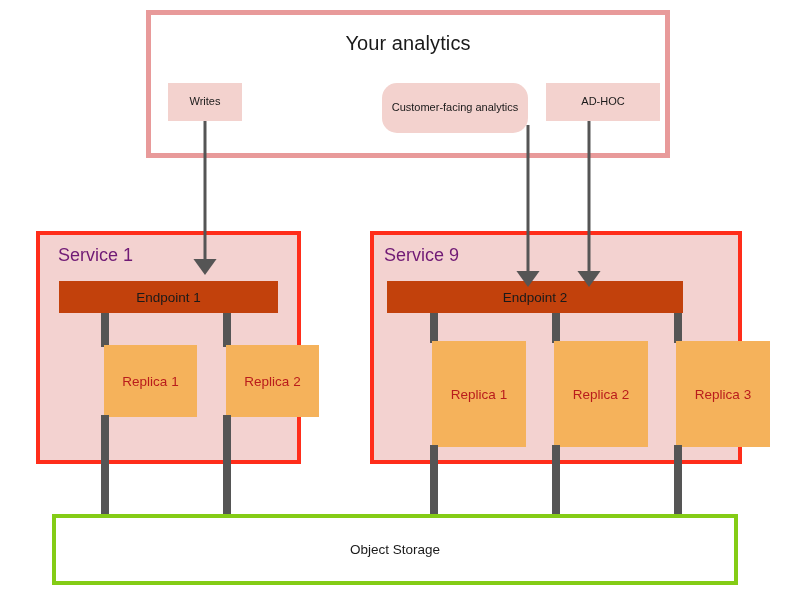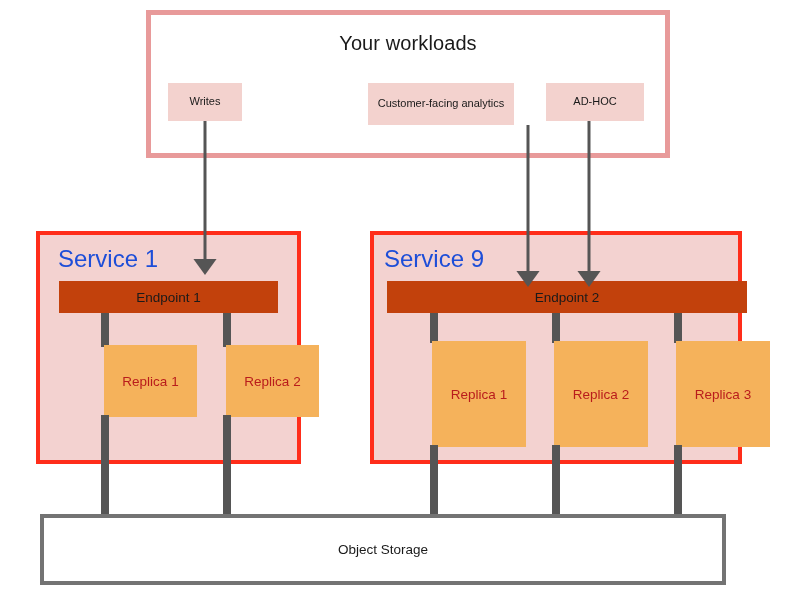--- a/index.html
+++ b/index.html
@@ -38,48 +38,48 @@
     background: #f3d2ce;
     color: #1a1a1a;
     font-size: 11px;
     display: flex;
     align-items: center;
     justify-content: center;
     text-align: center;
     line-height: 1.25;
   }
   .chip-writes { left: 168px; top: 83px; width: 74px; height: 38px; }
-  .chip-cfa    { left: 368px; top: 83px; width: 146px; height: 42px; }
-  .chip-adhoc  { left: 546px; top: 83px; width: 98px; height: 38px; }
+  .chip-cfa    { left: 382px; top: 83px; width: 146px; height: 50px; border-radius: 15px; }
+  .chip-adhoc  { left: 546px; top: 83px; width: 114px; height: 38px; }
 
   
   .service-box {
     background: #f3d2d0;
     border: 4px solid #ff2d1a;
   }
   .svc1 { left: 36px; top: 231px; width: 265px; height: 233px; }
   .svc2 { left: 370px; top: 231px; width: 372px; height: 233px; }
   .service-label {
-    font-size: 24px;
-    color: #1d4ed8;
+    font-size: 18px;
+    color: #701a75;
   }
   .svc1-label { left: 58px; top: 245px; }
   .svc2-label { left: 384px; top: 245px; }
 
   
   .endpoint {
     background: #c2410c;
     color: #1a1a1a;
     font-size: 13.5px;
     display: flex;
     align-items: center;
     justify-content: center;
   }
   .ep1 { left: 59px; top: 281px; width: 219px; height: 32px; }
-  .ep2 { left: 387px; top: 281px; width: 360px; height: 32px; }
+  .ep2 { left: 387px; top: 281px; width: 296px; height: 32px; }
 
   
   .replica {
     background: #f5b25b;
     color: #b91c1c;
     font-size: 13.5px;
     display: flex;
     align-items: center;
     justify-content: center;
     margin-left: 45px;
@@ -91,24 +91,24 @@
   .s2r3 { left: 631px; top: 341px; width: 94px;  height: 106px; }
 
   
   .conn {
     background: #555555;
     width: 8px;
   }
 
   
   .storage-box {
-    left: 40px; top: 514px;
+    left: 52px; top: 514px;
     width: 686px; height: 71px;
     background: #ffffff;
-    border: 4px solid #737373;
+    border: 4px solid #84cc16;
     display: flex;
     align-items: center;
     justify-content: center;
   }
   .storage-label {
     font-size: 13.5px;
     color: #1a1a1a;
   }
 
   
@@ -117,21 +117,21 @@
     width: 787px; height: 595px;
     pointer-events: none;
   }
 </style>
 </head>
 <body>
 
 <div id="canvas">
 
   <div class="abs workloads-box"></div>
-  <div class="abs workloads-title">Your workloads</div>
+  <div class="abs workloads-title">Your analytics</div>
 
   <div class="abs wl-chip chip-writes">Writes</div>
   <div class="abs wl-chip chip-cfa">Customer-facing analytics</div>
   <div class="abs wl-chip chip-adhoc">AD-HOC</div>
 
   <div class="abs service-box svc1"></div>
   <div class="abs service-label svc1-label">Service 1</div>
 
   <div class="abs conn" style="left:101px; top:313px; height:34px;"></div>
   <div class="abs conn" style="left:223px; top:313px; height:34px;"></div>

